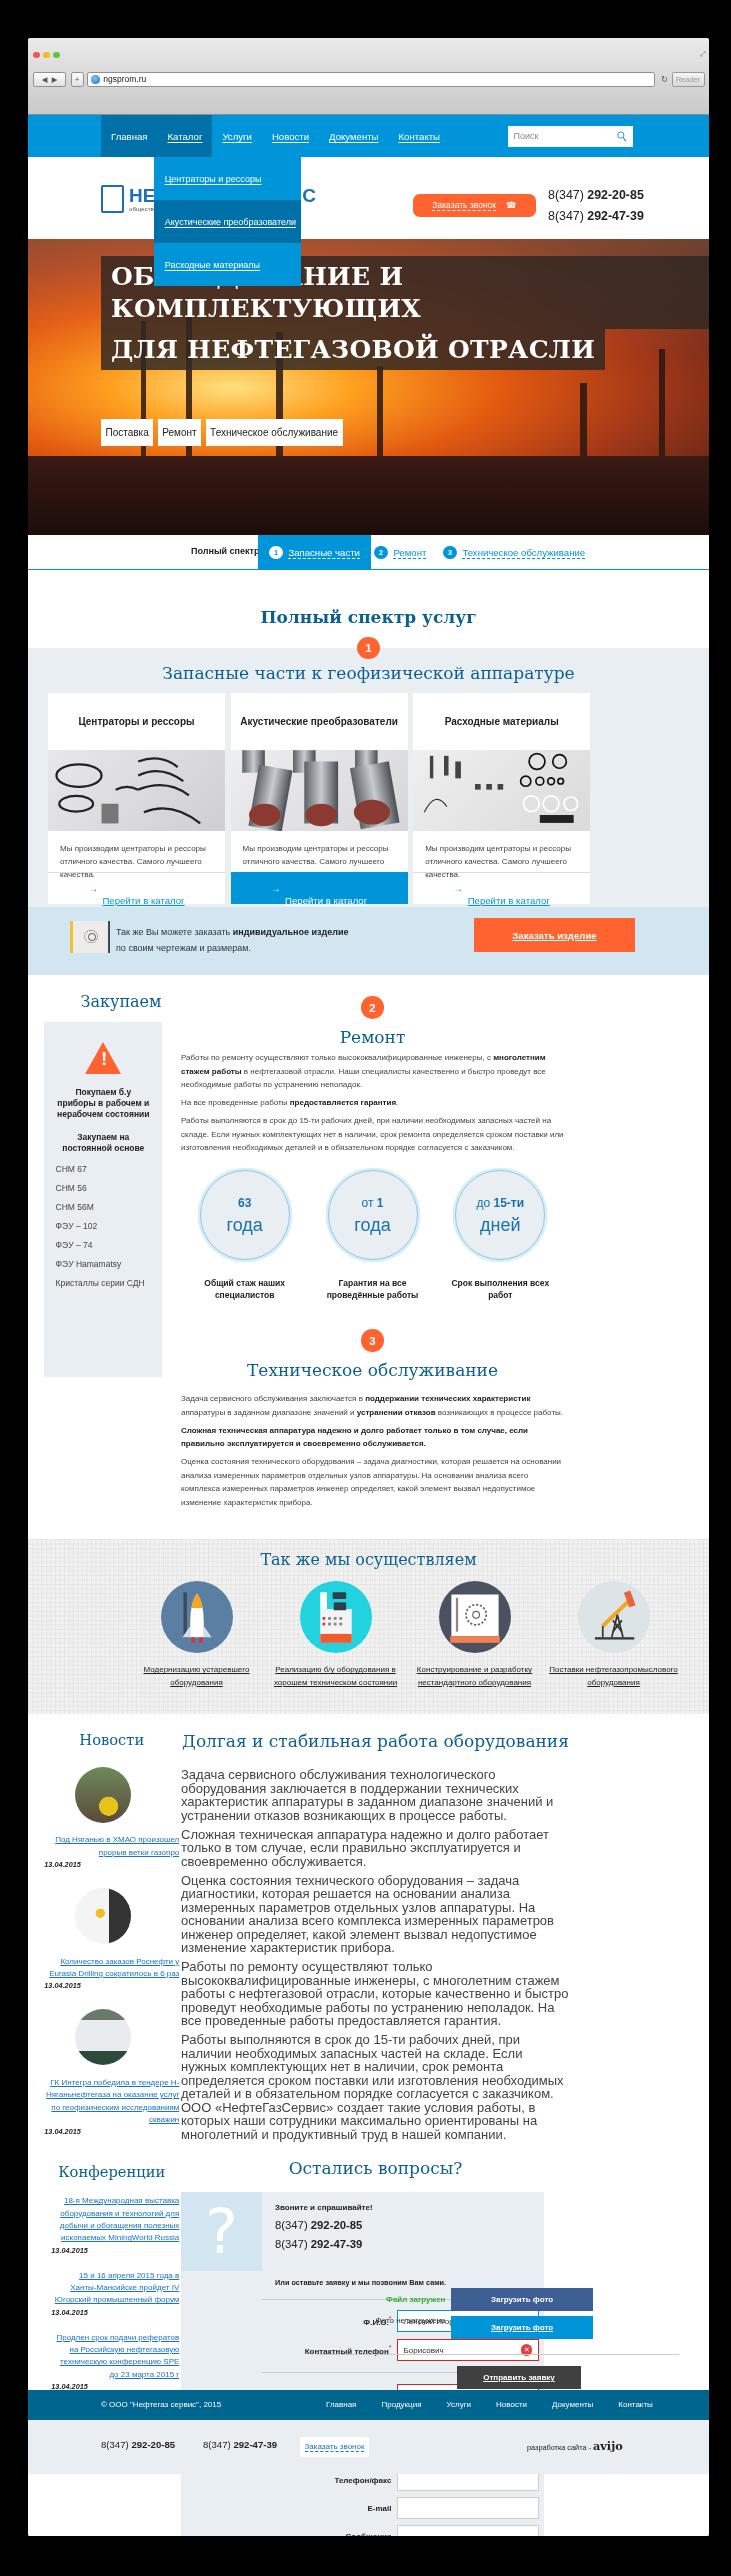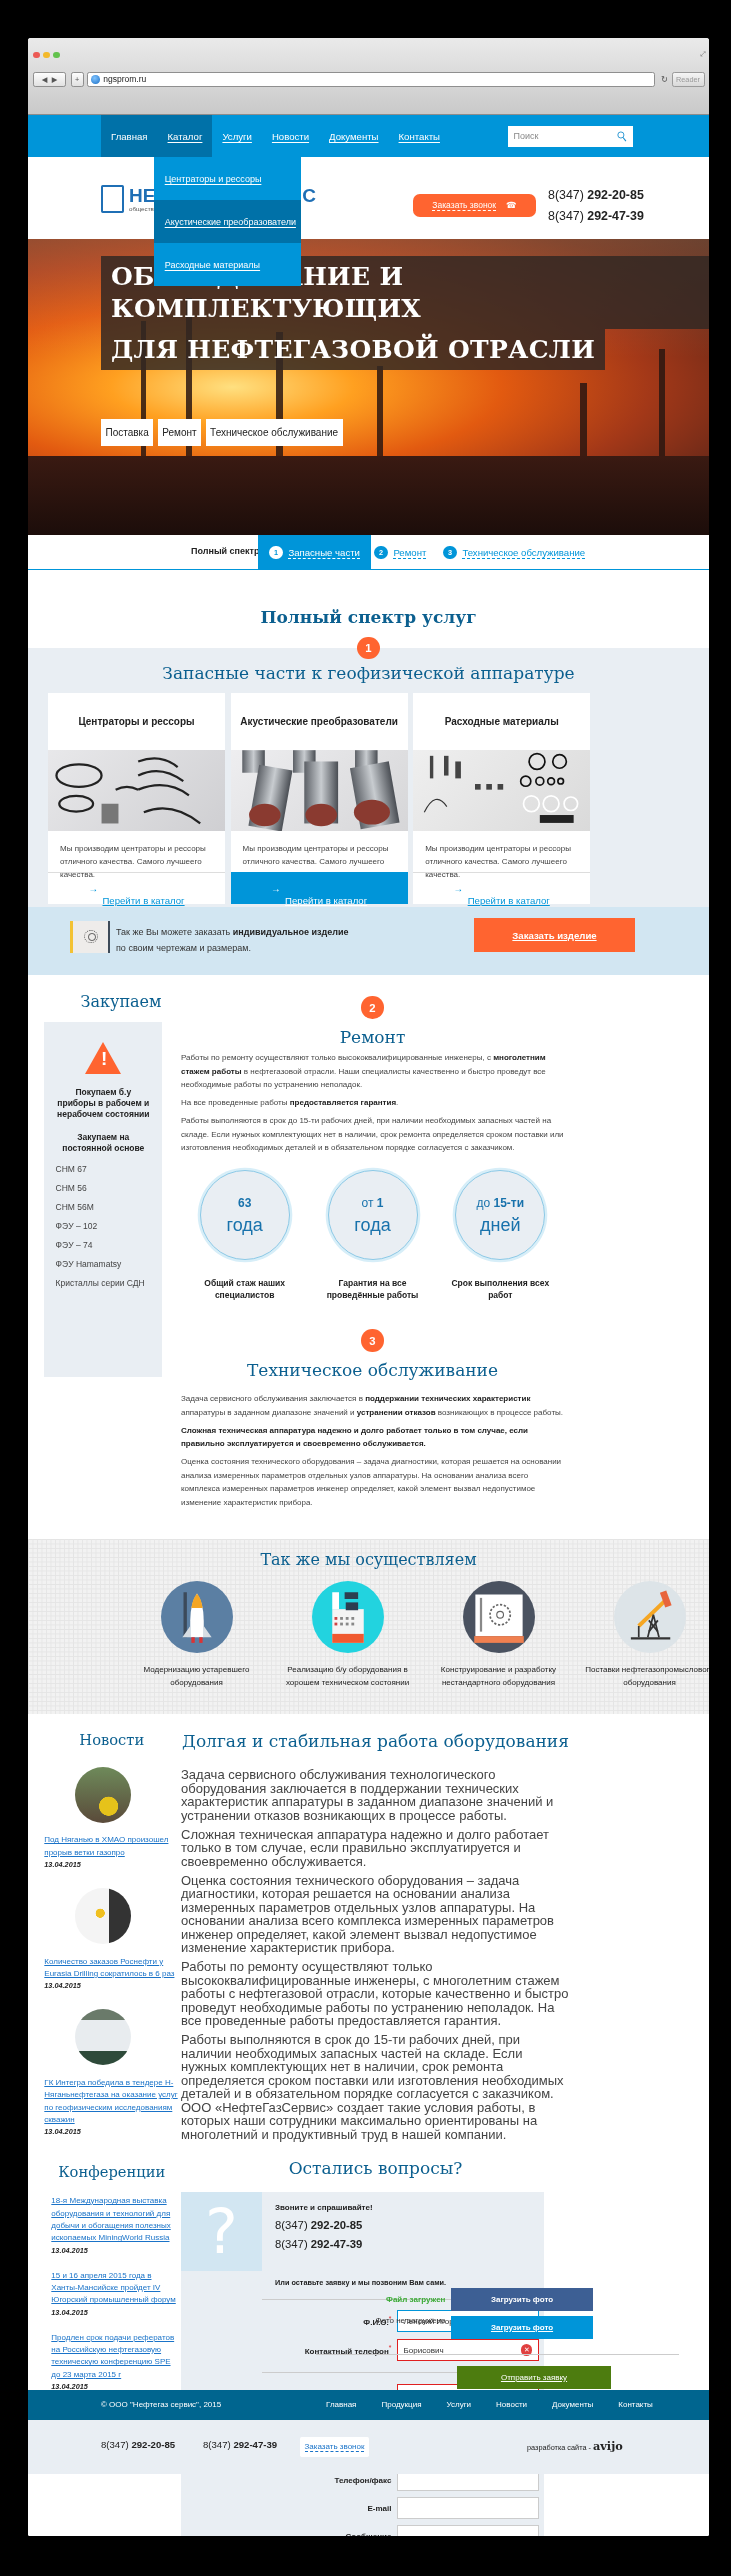--- a/index.html
+++ b/index.html
@@ -1,18 +1,18 @@
 <!DOCTYPE html>
 <html style="font-size:9px"><head>
 <meta charset="utf-8">
 <style>
   * { box-sizing: border-box; margin: 0; padding: 0; }
   html, body { width: 731px; background: #000; }
   body { font-family: "Liberation Sans", "DejaVu Sans", sans-serif; color: #222; position: relative; height: 2576px; overflow: hidden; }
-  a { color: inherit; }
+  a { color: inherit; text-align: right; }
   .window { position: absolute; left: 28px; top: 38px; width: 681px; height: 2498px; background: #fff; border-radius: 2.8px 2.8px 1.7px 1.7px; overflow: hidden; }
   
   .chrome { height: 77px; background: linear-gradient(#eaeaea, #c9c9c9); border-bottom: 0.6px solid #8c8c8c; position: relative; }
   .chrome .lights { position: absolute; left: 5px; top: 13.5px; display: flex; gap: 3.4px; }
   .chrome .light { width: 6.8px; height: 6.8px; border-radius: 50%; }
   .chrome .nav-btns { position: absolute; left: 5px; top: 34px; display: flex; gap: 4.5px; }
   .chrome .nbtn { height: 14.7px; border: 0.6px solid #8f8f8f; border-radius: 2.3px; background: linear-gradient(#fdfdfd,#e1e1e1); font-size: 7.3px; color: #555; display: flex; align-items: center; justify-content: center; }
   .chrome .url { position: absolute; left: 59px; top: 34px; right: 54px; height: 14.7px; background: #fff; border: 0.6px solid #8f8f8f; border-radius: 2.3px; display: flex; align-items: center; padding-left: 3.4px; font-size: 8.5px; color: #222; }
   .chrome .globe { width: 8.5px; height: 8.5px; border-radius: 50%; background: radial-gradient(circle at 40% 35%, #7fc3ff, #1b6fc5); margin-right: 3.4px; }
   .chrome .reload { position: absolute; right: 41px; top: 36px; font-size: 8.5px; color: #555; }
@@ -118,21 +118,21 @@
   
   .also { height: 175px; position: relative;
     background-color: #f2f2f2;
     background-image:
       linear-gradient(#e5e5e5 0.6px, transparent 0.6px),
       linear-gradient(90deg, #e5e5e5 0.6px, transparent 0.6px),
       linear-gradient(#d3d3d3 0.6px, transparent 0.6px),
       linear-gradient(90deg, #d3d3d3 0.6px, transparent 0.6px);
     background-size: 4.5px 4.5px, 4.5px 4.5px, 45px 45px, 45px 45px; }
   .also h2 { text-align: center; font-size: 16px; font-weight: normal; padding-top: 11.3px; }
-  .also-items { position: absolute; left: 99px; top: 42px; display: flex; gap: 12px; }
+  .also-items { position: absolute; left: 99px; top: 42px; display: flex; gap: 0; text-decoration: underline; }
   .also-item { width: 139px; text-align: center; }
   .also-item .circ { width: 72px; height: 72px; border-radius: 50%; margin: 0 auto; position: relative; overflow: hidden; }
   .also-item .cap { margin-top: 11.3px; font-size: 8px; line-height: 12.4px; color: #222; }
 
   
   .news-wrap { position: relative; height: 907px; background: #fff; }
   .col-left { position: absolute; left: 16.3px; top: 0; width: 135px; }
   .col-left h3 { text-align: center; font-size: 14.7px; font-weight: normal; margin-top: 17px; }
   .news-item { margin-top: 19px; }
   .news-item .thumb { width: 56px; height: 56px; border-radius: 50%; margin: 0 0 11.3px 31px; overflow: hidden; }
@@ -646,15 +646,15 @@
 <div style="position:absolute; left:0; top:0; width:731px; height:2576px; pointer-events:none;">
   <div style="position:absolute; left:316px; top:2288px; width:283px; display:flex; align-items:center; pointer-events:auto">
     <div style="width:135px; text-align:right; font-size:8px; font-weight:bold; color:#3aaa35; padding-right:5.6px">Файл загружен</div>
     <div style="width:142px; height:22.5px; background:#3d5f94; color:#fff; font-size:8px; font-weight:bold; display:flex; align-items:center; justify-content:center">Загрузить фото</div>
   </div>
   <div style="position:absolute; left:316px; top:2316px; width:283px; display:flex; align-items:flex-start; pointer-events:auto">
     <div style="width:135px; text-align:right; font-size:8px; color:#333; padding-right:5.6px">Фото не загружено</div>
     <div style="width:142px; height:22.5px; background:#0095d9; color:#fff; font-size:8px; font-weight:bold; display:flex; align-items:center; justify-content:center; text-decoration:underline">Загрузить фото</div>
   </div>
   <div style="position:absolute; left:316px; top:2354px; width:363px; height:0.6px; background:#ccc"></div>
-  <div style="position:absolute; left:457px; top:2366px; width:154px; height:22.5px; background:#4d7c0f; color:#fff; font-size:8px; font-weight:normal; display:flex; align-items:center; justify-content:center; text-decoration:underline; pointer-events:auto">Отправить заявку</div>
+  <div style="position:absolute; left:457px; top:2366px; width:124px; height:22.5px; background:#404040; color:#fff; font-size:8px; font-weight:bold; display:flex; align-items:center; justify-content:center; text-decoration:underline; pointer-events:auto">Отправить заявку</div>
 </div>
 
 
 </body></html>

